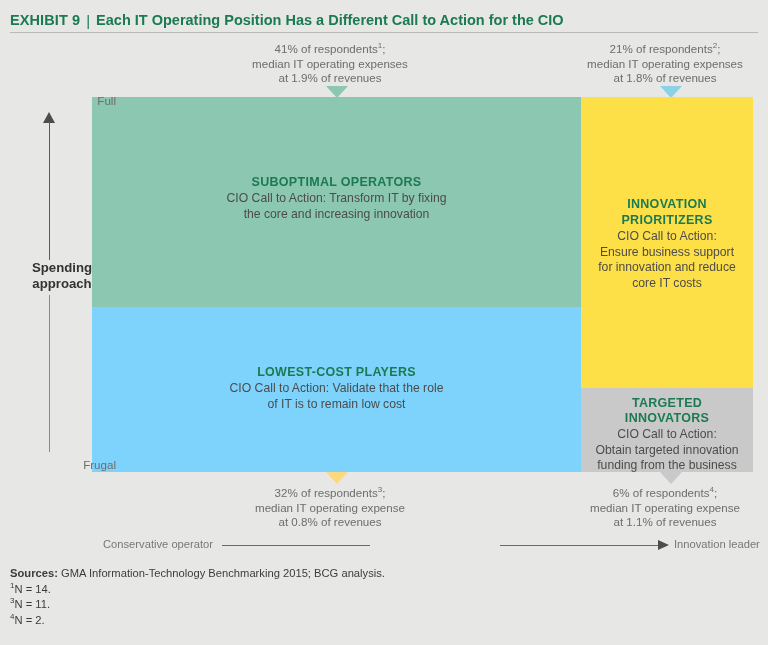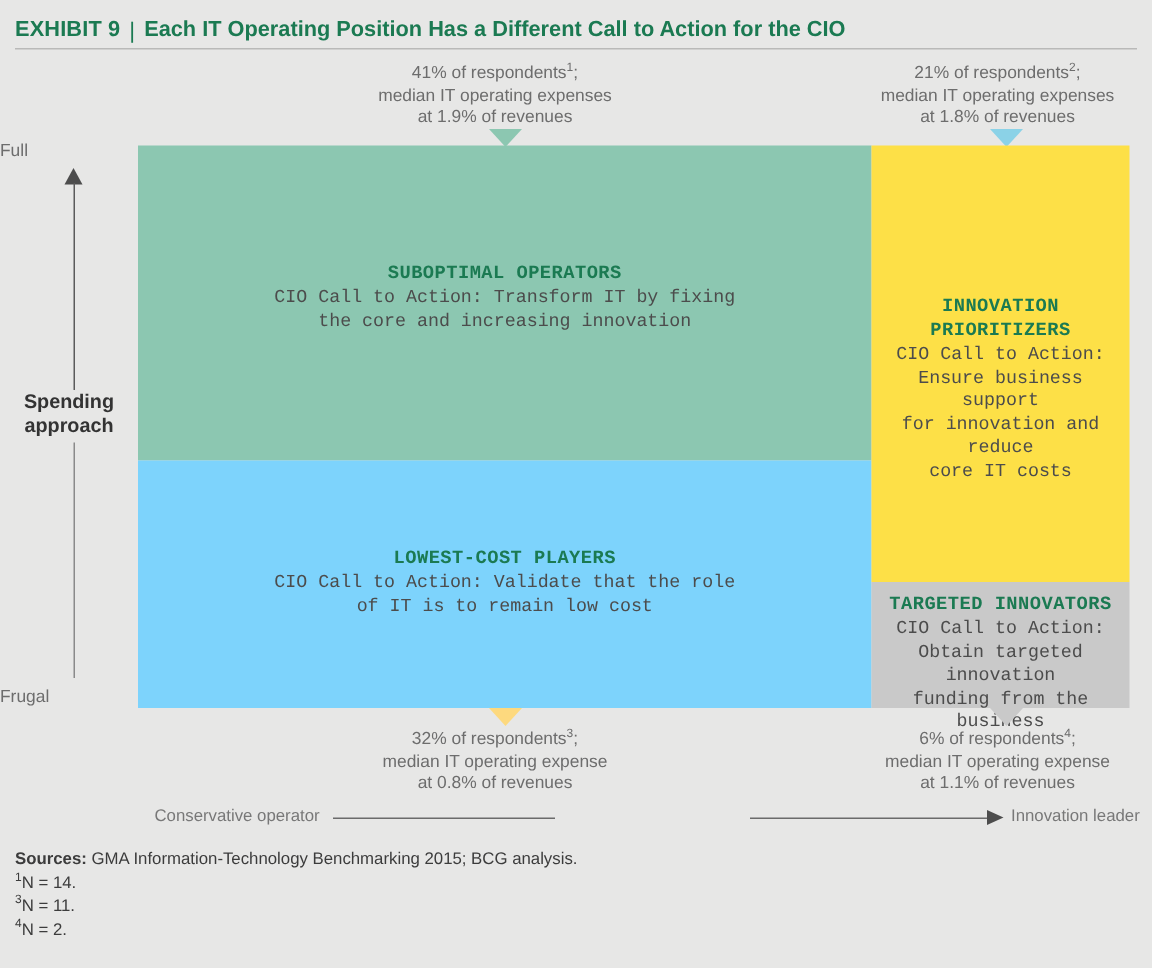--- a/index.html
+++ b/index.html
@@ -84,21 +84,20 @@
     background: #c9c9c9;
   }
 
   .quad-inner {
     position: absolute;
     left: 0;
     right: 0;
     text-align: center;
     padding: 0 8px;
     box-sizing: border-box;
-    font-family: Liberation Mono, monospace;
   }
   .quad-title {
     color: #1b7a52;
     font-weight: bold;
     font-size: 12.5px;
     letter-spacing: 0.3px;
     line-height: 15px;
     margin-bottom: 1px;
   }
   .quad-body {
@@ -136,21 +135,21 @@
   #y-axis {
     position: absolute;
     left: 0;
     top: 90px;
     width: 92px;
     height: 395px;
   }
   #y-full, #y-frugal {
     position: absolute;
     width: 116px;
-    text-align: left;
+    text-align: right;
     font-size: 11.6px;
     color: #6d6d6d;
   }
   #y-full { top: 4px; }
   #y-frugal { top: 368px; }
   #y-line-top {
     position: absolute;
     left: 49px;
     top: 32px;
     width: 1.4px;
@@ -170,21 +169,21 @@
     left: 43px;
     top: 22px;
     width: 0;
     height: 0;
     border-left: 6.5px solid transparent;
     border-right: 6.5px solid transparent;
     border-bottom: 11px solid #4d4d4d;
   }
   #y-label {
     position: absolute;
-    left: 0;
+    left: 16px;
     top: 170px;
     width: 92px;
     text-align: center;
     font-size: 13.2px;
     font-weight: bold;
     color: #333333;
     line-height: 16px;
   }
 
   

